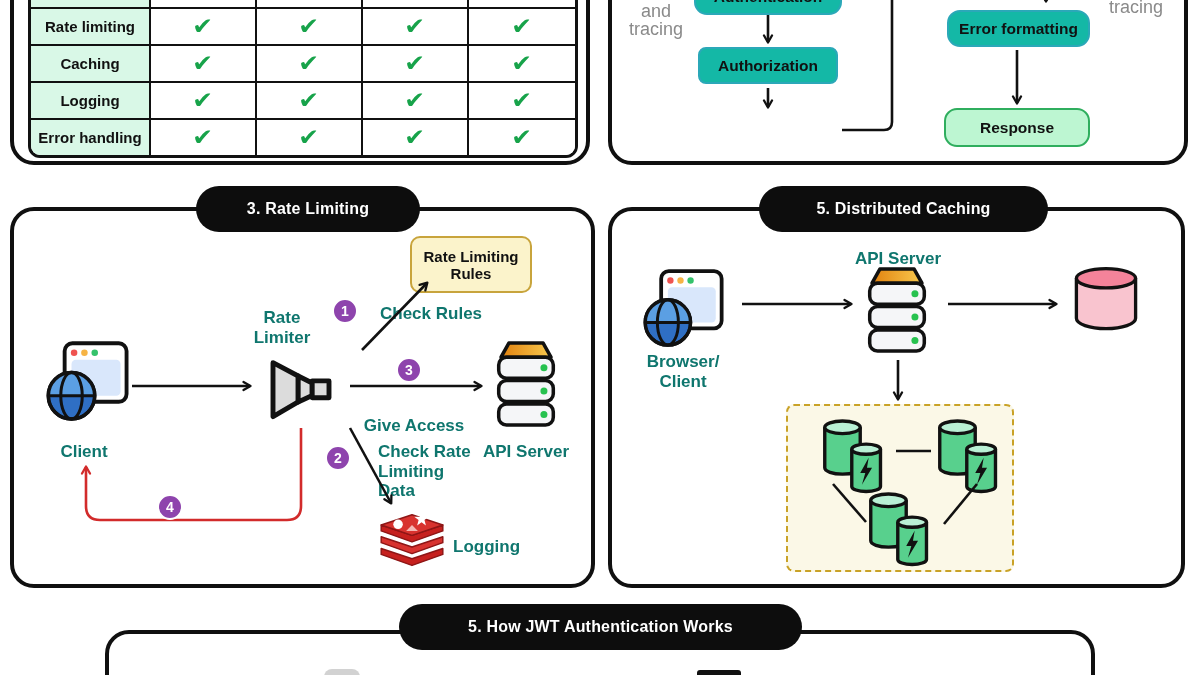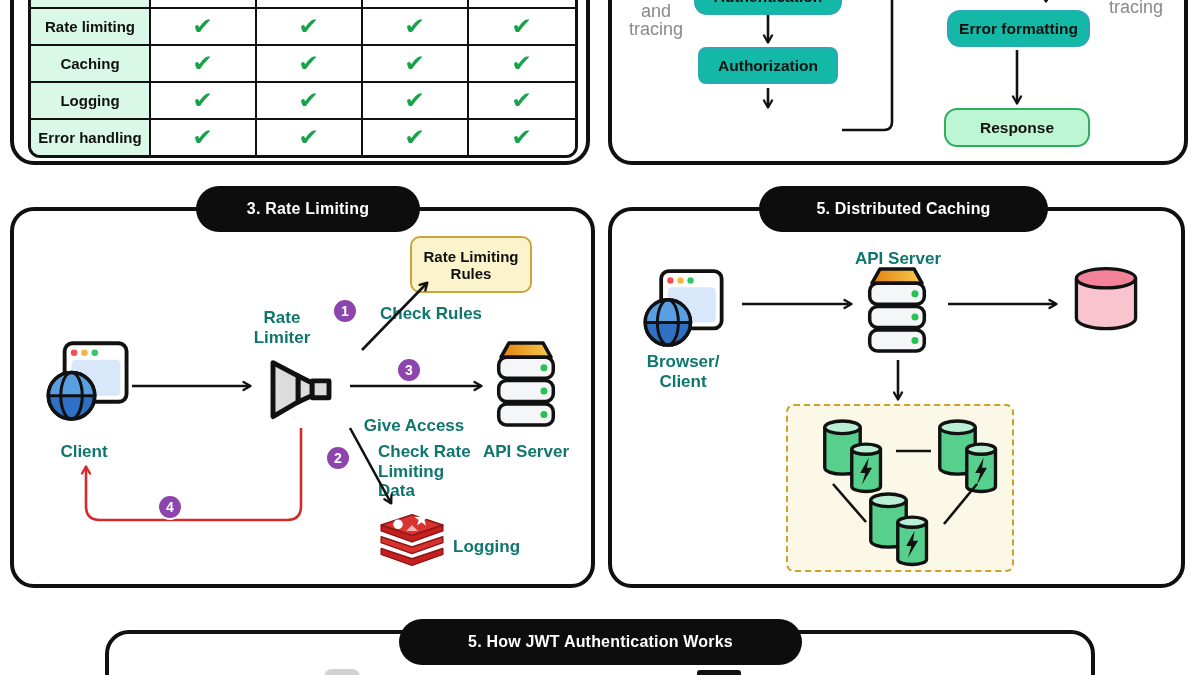--- a/index.html
+++ b/index.html
@@ -258,21 +258,21 @@
       <ellipse cx="57" cy="42" rx="17" ry="6" fill="#b9f0d5" stroke="#111" stroke-width="4"></ellipse>
       <polygon points="60,52 50,70 56,70 52,84 64,64 58,64" fill="#111"></polygon>
     </svg>
   </div>
   <div class="pill" style="left:759px;top:186px;width:289px;height:46px;">5. Distributed Caching</div>
 
   <div class="panel" style="left:105px;top:630px;width:990px;height:90px;">
     <div class="peek-avatar" style="left:215px;top:35px;width:36px;height:8px;"></div>
     <div class="peek-laptop" style="left:588px;top:36px;width:44px;height:8px;"></div>
   </div>
-  <div class="pill" style="left:399px;top:604px;width:403px;height:46px;margin-top:15px;">5. How JWT Authentication Works</div>
+  <div class="pill" style="left:399px;top:604px;width:403px;height:46px;">5. How JWT Authentication Works</div>
 
   <svg class="overlay" width="1200" height="675" viewBox="0 0 1200 675">
     <g fill="none" stroke="#111" stroke-width="2.6">
       <path d="M768,15 V42" marker-end="url(#ah)"></path>
       <path d="M768,88 V107" marker-end="url(#ah)"></path>
       <path d="M842,130 H884 Q892,130 892,122 V-2"></path>
       <path d="M1046,-8 V1" marker-end="url(#ah)"></path>
       <path d="M1017,50 V103" marker-end="url(#ah)"></path>
       <path d="M132,386 H250" marker-end="url(#ah)"></path>
       <path d="M362,350 L427,283" marker-end="url(#ah)"></path>

